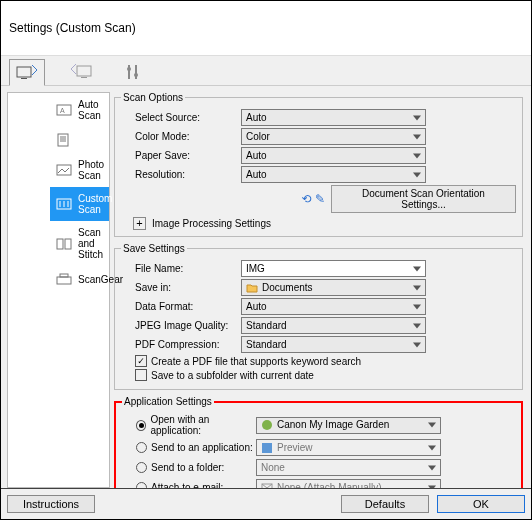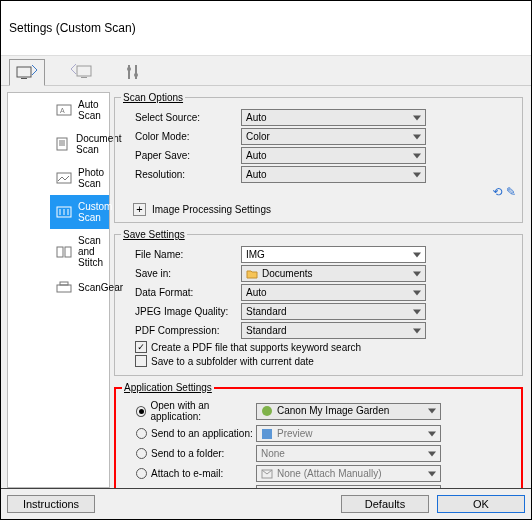--- a/index.html
+++ b/index.html
@@ -9,21 +9,21 @@
   .toolbar { background:#f0f0f0; padding:3px 8px 0; display:flex; gap:18px; border-bottom:1px solid #ccc; }
   .tab-icon { display:flex; align-items:center; justify-content:center; padding:3px 6px; border:1px solid transparent; }
   .tab-icon.active { border:1px solid #999; border-bottom:1px solid #f0f0f0; background:#f0f0f0; margin-bottom:-1px; }
   .body { display:flex; flex:1; overflow:hidden; padding:6px 6px 0 6px; gap:4px;}
   .sidebar { width:103px; background:#fff; border:1px solid #bbb; display:flex; flex-direction:column;padding-left:42px; }
   .sidebar-item { display:flex; align-items:center; gap:6px; padding:6px 6px; cursor:pointer; font-size:10px; }
   .sidebar-item.active { background:#2197f3; color:#fff; }
   .sidebar-item .si-icon { width:16px; height:14px; display:flex; align-items:center; justify-content:center; }
   .main { flex:1; overflow-y:auto; padding-right:2px; }
   fieldset { border:1px solid #bbb; margin:0 0 6px 0; padding:4px 6px 6px; }
-  legend { font-size:10px; padding:0 2px;text-decoration:underline; }
+  legend { font-size:10px; padding:0 2px; }
   .row { display:flex; align-items:center; margin:2px 0; }
   .row .label { width:120px; padding-left:14px; font-size:10px; }
   .row .field { flex:1; }
   .combo { width:185px; border:1px solid #7a7a7a; background:#e9e9e9; font-size:10px; padding:1px 18px 1px 4px; position:relative; height:17px; line-height:14px; display:flex; align-items:center;}
   .combo::after { content:""; position:absolute; right:4px; top:50%; transform:translateY(-50%); border-left:4px solid transparent; border-right:4px solid transparent; border-top:5px solid #555; }
   .combo.locked { background:#efefef; color:#777; }
   .combo .ci { width:12px; height:12px; margin-right:4px; display:inline-flex; align-items:center; justify-content:center;}
   .btn { border:1px solid #999; background:#e9e9e9; font-size:10px; padding:2px 10px; text-align:center; cursor:pointer; }
   .wide-btn { width:185px; }
   .chk-row { display:flex; align-items:center; gap:4px; margin:2px 0 2px 14px; font-size:10px;}
@@ -85,21 +85,20 @@
       </div>
       <div class="sidebar-item">
         <span class="si-icon">
             <svg width="14" height="14">
               <rect x="1" y="1" width="10" height="12" fill="none" stroke="#777"></rect>
               <line x1="3" y1="4" x2="9" y2="4" stroke="#777"></line>
               <line x1="3" y1="6" x2="9" y2="6" stroke="#777"></line>
               <line x1="3" y1="8" x2="9" y2="8" stroke="#777"></line>
             </svg>
           </span>
-        <span>Document Scan</span>
       </div>
       <div class="sidebar-item">
         <span class="si-icon">
             <svg width="16" height="12">
               <rect x="1" y="1" width="14" height="10" fill="none" stroke="#777"></rect>
               <polyline points="2,9 6,5 9,8 13,4" fill="none" stroke="#777"></polyline>
             </svg>
           </span>
         <span>Photo Scan</span>
       </div>
@@ -165,20 +164,21 @@
         <div class="row">
           <div class="label">Resolution:</div>
           <div class="field">
               <div class="combo">
                 <span>Auto</span>
               </div>
             </div>
         </div>
         <div class="pre-row">
           <span style="color:#2b6fcf;font-size:12px;">⟲ ✎</span>
+          <div class="btn wide-btn">Document Scan Orientation Settings...</div>
         </div>
         <div class="expander">
           <span class="exp-icon">+</span>
           <span>Image Processing Settings</span>
         </div>
       </fieldset>
 
       <fieldset>
         <legend>Save Settings</legend>
         <div class="row">

